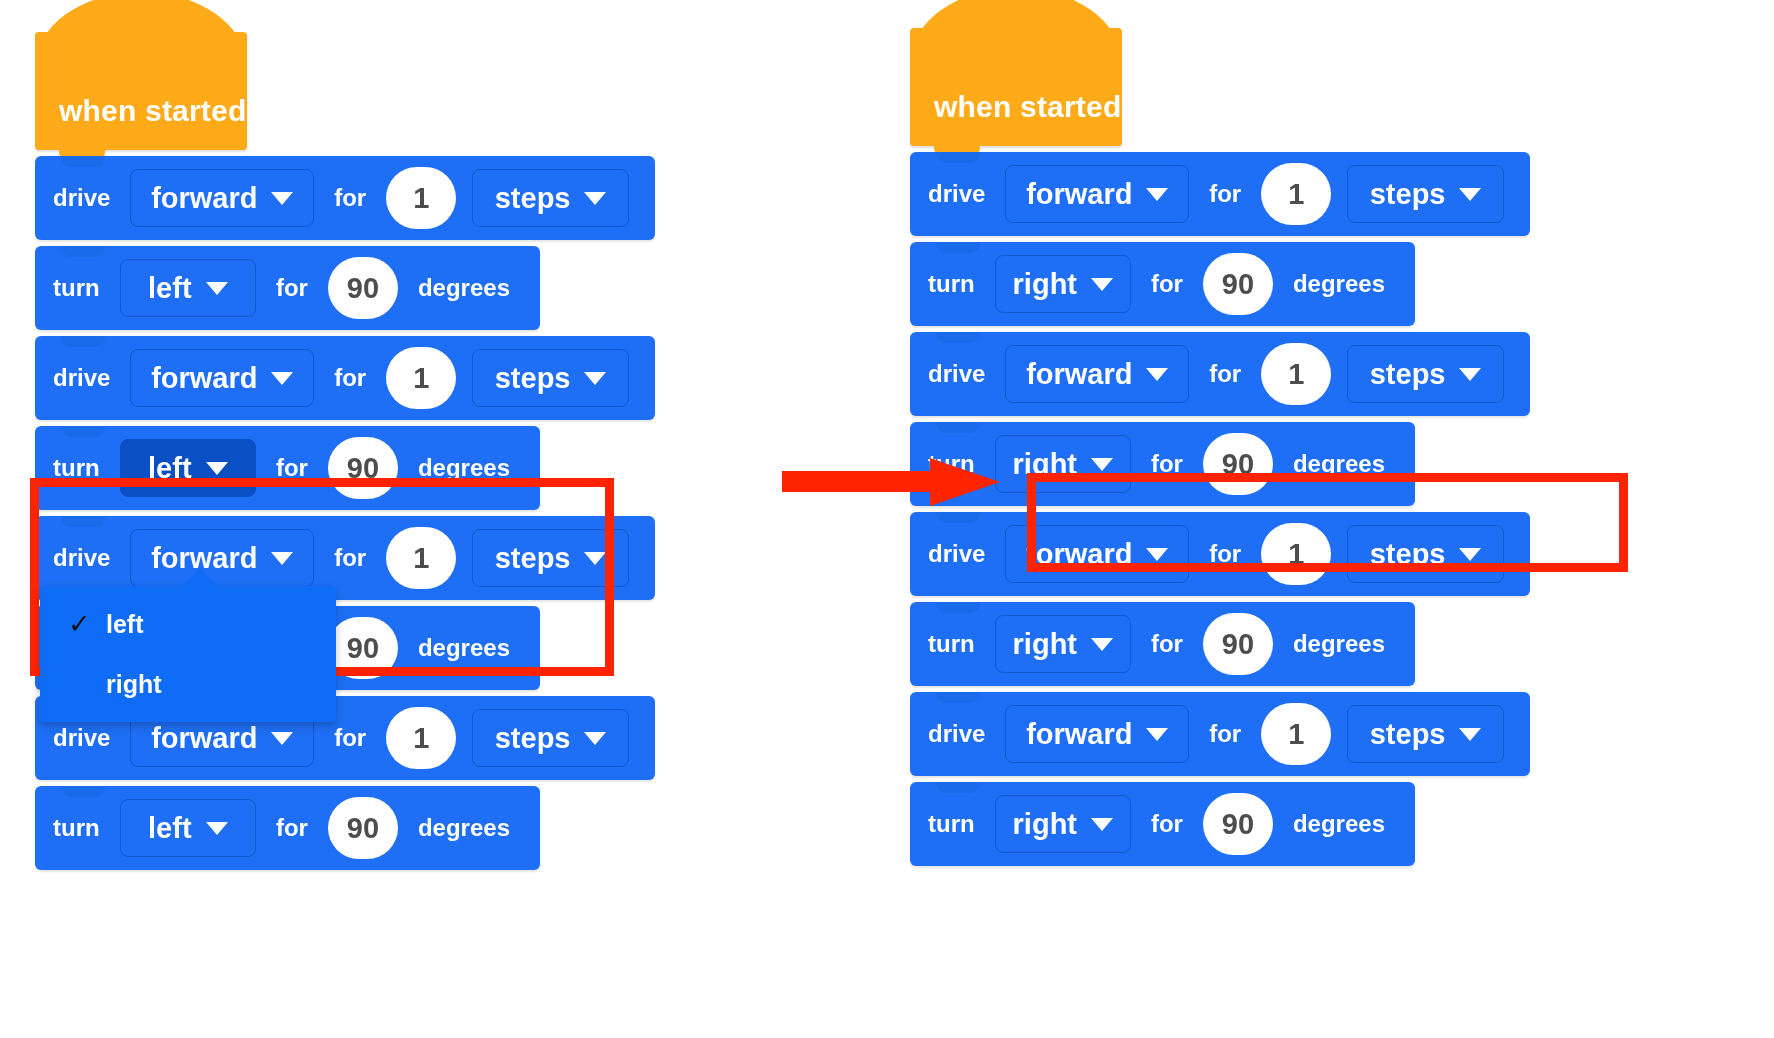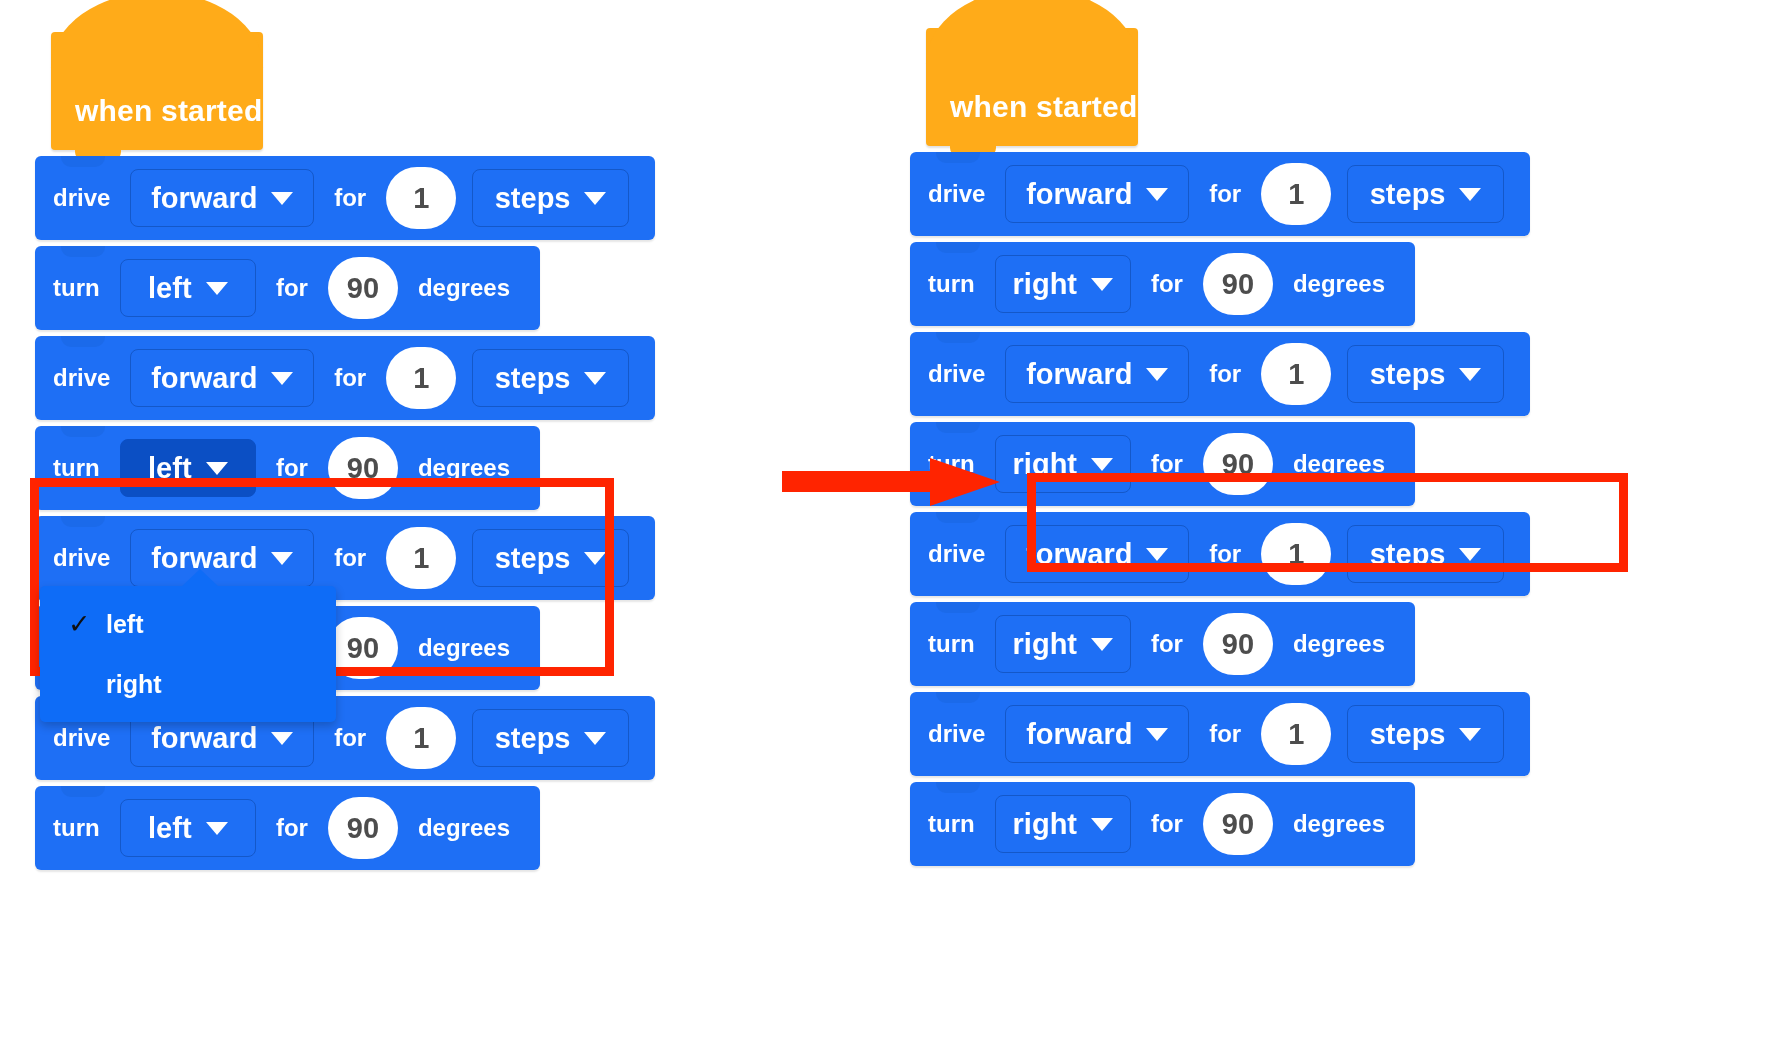--- a/index.html
+++ b/index.html
@@ -15,21 +15,20 @@
   
   .stack{position:absolute;}
 
   
   .hat{
     position:relative;
     width:234px;height:118px;
     background:#FFAB19;
     border-radius:4px 4px 4px 4px;
     box-shadow:0 2px 2px rgba(0,0,0,.12);
-    margin-left:16px;
   }
   .hat .hat-dome{
     position:absolute;left:0;top:-40px;width:234px;height:82px;
     background:#FFAB19;
     border-radius:110px 110px 0 0 / 78px 78px 0 0;
   }
   .hat .hat-label{
     position:absolute;left:24px;bottom:22px;
     color:#ffffff;font-size:30px;font-weight:bold;
     letter-spacing:.2px;white-space:nowrap;

